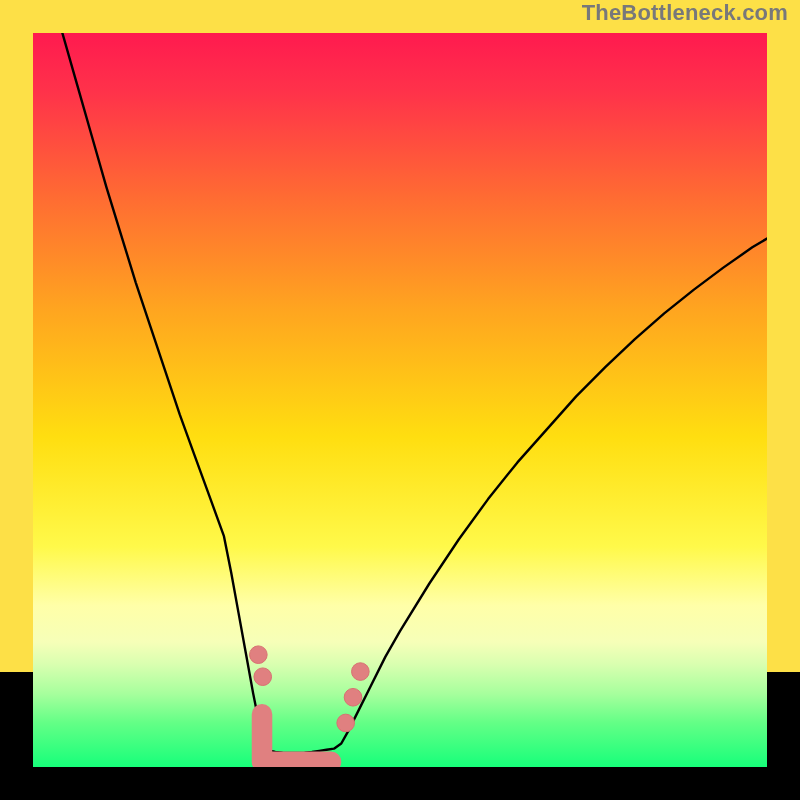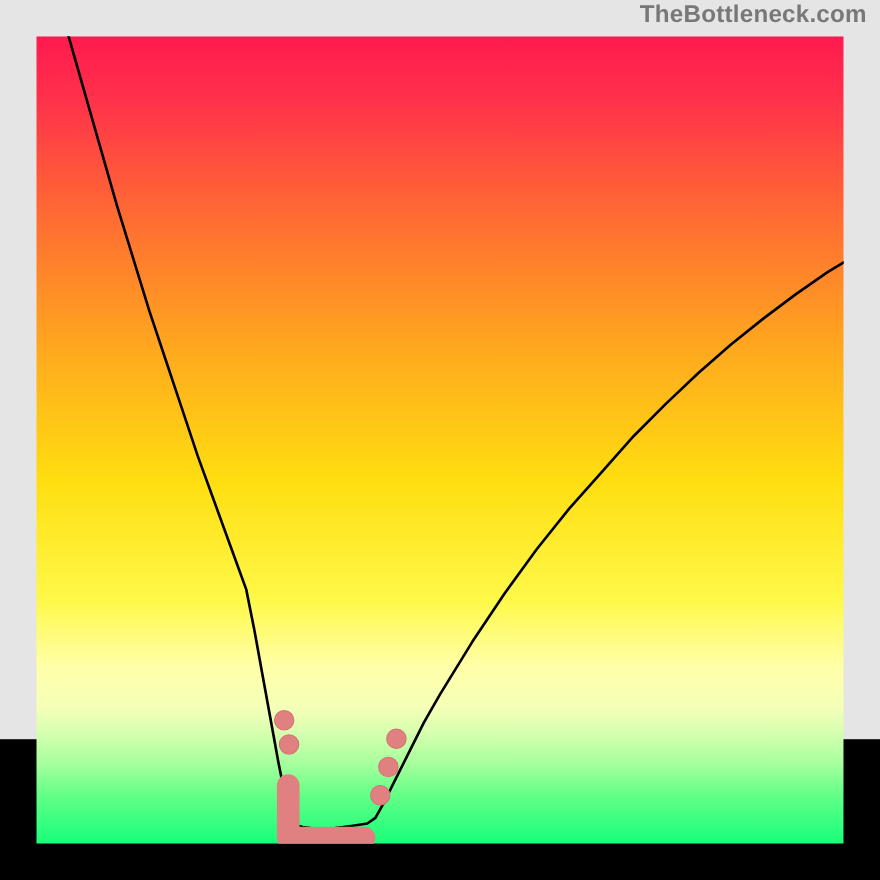--- a/index.html
+++ b/index.html
@@ -1,16 +1,16 @@
 <!DOCTYPE html>
 <html><head>
 <meta charset="utf-8">
 <style>
   html,body{margin:0;padding:0;width:800px;height:800px;background:#000;overflow:hidden;}
-  .stage{position:relative;width:800px;height:672px;background:#e5e5e5;}
+  .stage{position:relative;width:800px;height:672px;background:#fde047;}
   .attrib{position:absolute;top:0;right:12px;font-family:Arial,Helvetica,sans-serif;font-size:22px;font-weight:600;color:#78787a;letter-spacing:0.2px;}
   .plot{position:absolute;left:33px;top:33px;width:734px;height:734px;}
   .plot svg{display:block;}
 </style>
 </head>
 <body>
 <div class="stage">
   <div class="attrib">TheBottleneck.com</div>
   <div class="plot">
     <svg id="svg" width="734" height="734" viewBox="0 0 734 734">

